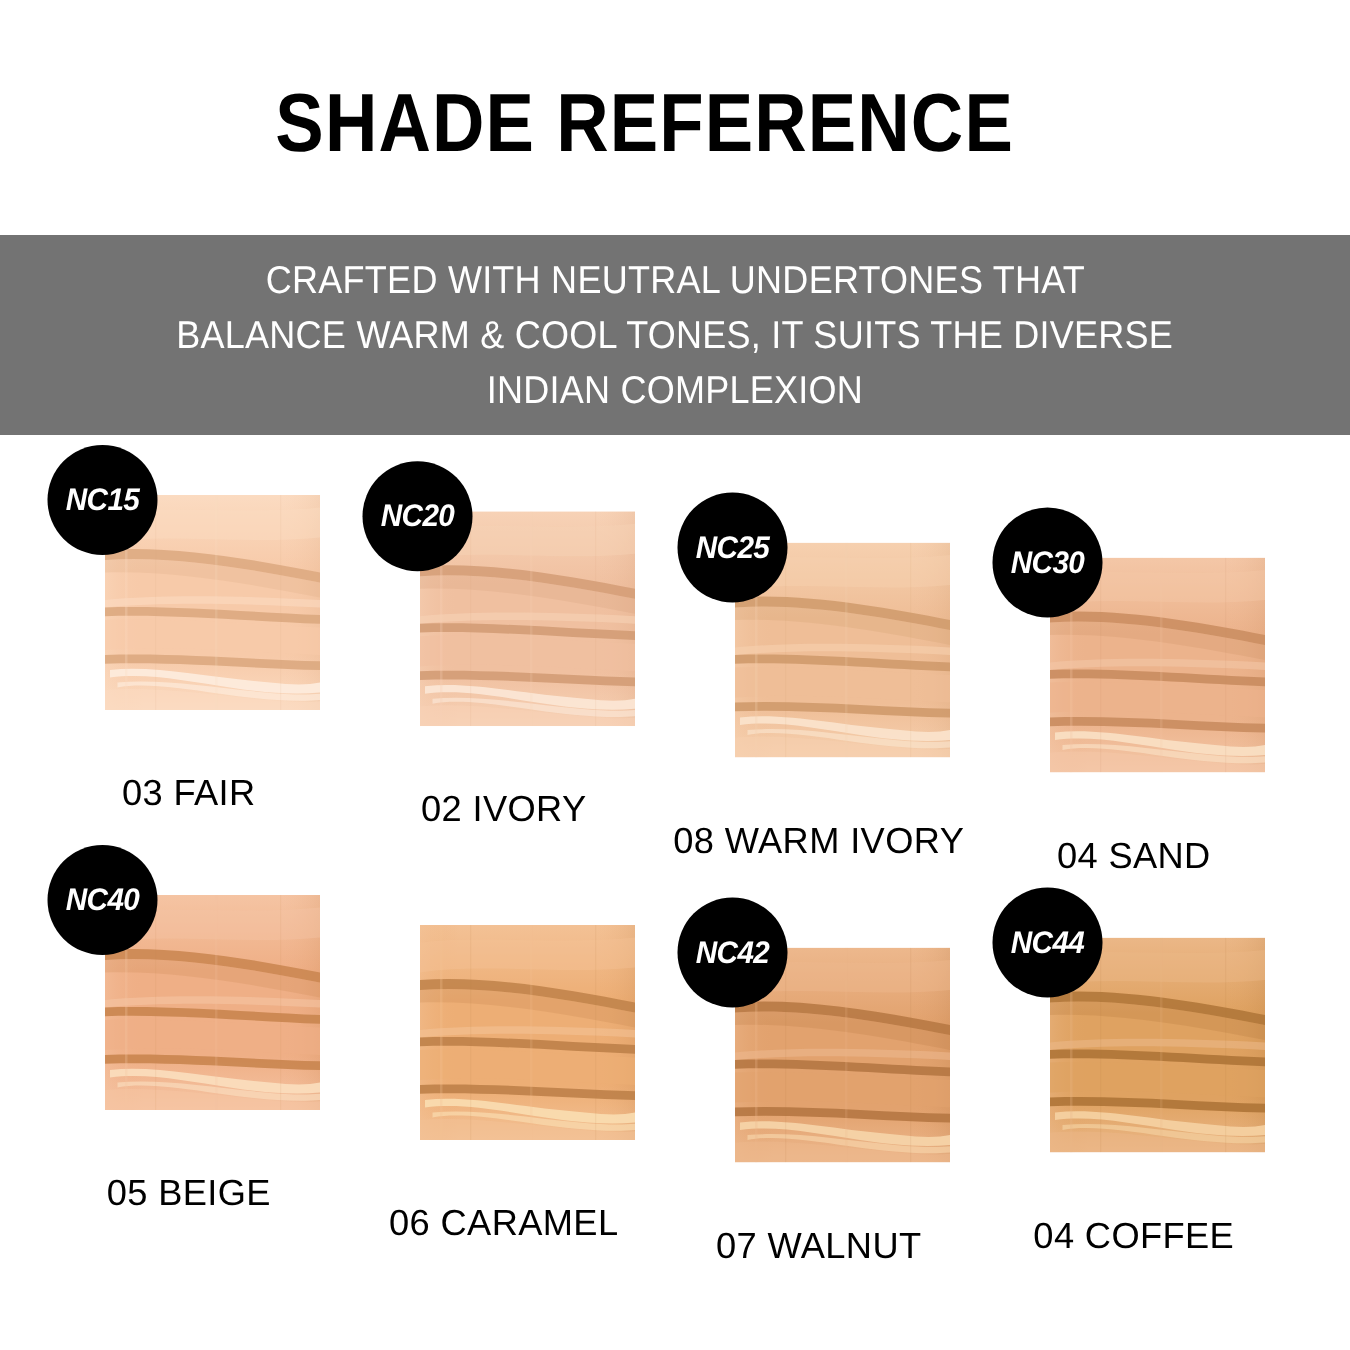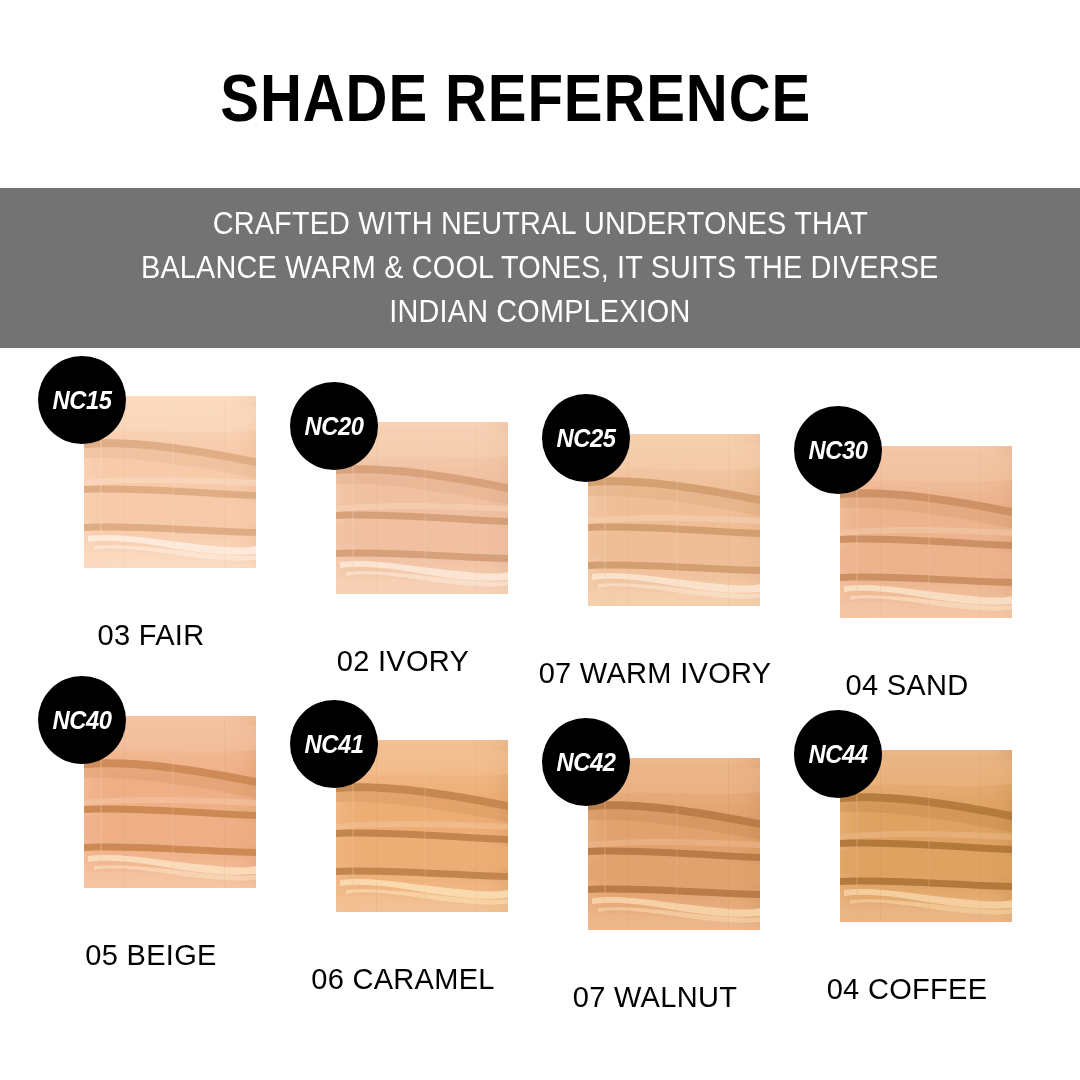--- a/index.html
+++ b/index.html
@@ -177,21 +177,21 @@
     <rect x="88" y="0" width="2" height="172" fill="#FBDBC1" opacity="0.18"></rect>
     <rect x="140" y="0" width="1" height="172" fill="#DCA87F" opacity="0.10"></rect>
   </svg>
         </div>
         <div class="badge">
           <span class="badge-text">NC15</span>
         </div>
       </div>
       <div class="cell-label">03 FAIR</div>
     </div>
-    <div class="cell" style="left: 278px; top: 74px;">
+    <div class="cell" style="left: 278px; top: 61px;">
       <div class="swatch-box">
         <div class="swatch">
   <svg width="172" height="172" viewBox="0 0 172 172" xmlns="http://www.w3.org/2000/svg">
     <defs>
       <linearGradient id="sw1g" x1="0" y1="0" x2="0" y2="1">
         <stop offset="0%" stop-color="#F7D2B6"></stop>
         <stop offset="35%" stop-color="#F0C0A0"></stop>
         <stop offset="75%" stop-color="#F0C0A0"></stop>
         <stop offset="100%" stop-color="#F7D2B6"></stop>
       </linearGradient>
@@ -275,21 +275,21 @@
     <rect x="16" y="0" width="2" height="172" fill="#F6D0AF" opacity="0.28"></rect>
     <rect x="40" y="0" width="1" height="172" fill="#CF9A6B" opacity="0.10"></rect>
     <rect x="88" y="0" width="2" height="172" fill="#F6D0AF" opacity="0.18"></rect>
     <rect x="140" y="0" width="1" height="172" fill="#CF9A6B" opacity="0.10"></rect>
   </svg>
         </div>
         <div class="badge">
           <span class="badge-text">NC25</span>
         </div>
       </div>
-      <div class="cell-label">07 WARM IVORY</div>
+      <div class="cell-label">08 WARM IVORY</div>
     </div>
     <div class="cell" style="left: 782px; top: 98px;">
       <div class="swatch-box">
         <div class="swatch">
   <svg width="172" height="172" viewBox="0 0 172 172" xmlns="http://www.w3.org/2000/svg">
     <defs>
       <linearGradient id="sw3g" x1="0" y1="0" x2="0" y2="1">
         <stop offset="0%" stop-color="#F4C7A7"></stop>
         <stop offset="35%" stop-color="#ECB38C"></stop>
         <stop offset="75%" stop-color="#ECB38C"></stop>
@@ -421,23 +421,20 @@
     <path d="M4,140 C40,136 80,146 132,150 C150,152 162,152 172,150 L172,158 C150,160 126,158 100,154 C66,149 34,142 4,146 Z" fill="#F9DBAF" opacity="0.95"></path>
     <path d="M10,150 C46,147 86,154 128,158 C148,160 162,160 172,159 L172,164 C150,166 120,163 92,159 C58,154 30,150 10,154 Z" fill="#F9DBAF" opacity="0.7"></path>
     <path d="M0,156 C40,153 86,160 130,164 C150,166 164,166 172,165 L172,172 L0,172 Z" fill="#F3C195" opacity="0.55"></path>
 
     <rect x="16" y="0" width="2" height="172" fill="#F3C195" opacity="0.28"></rect>
     <rect x="40" y="0" width="1" height="172" fill="#BE8149" opacity="0.10"></rect>
     <rect x="88" y="0" width="2" height="172" fill="#F3C195" opacity="0.18"></rect>
     <rect x="140" y="0" width="1" height="172" fill="#BE8149" opacity="0.10"></rect>
   </svg>
         </div>
-        <div class="badge">
-          <span class="badge-text">NC41</span>
-        </div>
       </div>
       <div class="cell-label">06 CARAMEL</div>
     </div>
     <div class="cell" style="left: 530px; top: 410px;">
       <div class="swatch-box">
         <div class="swatch">
   <svg width="172" height="172" viewBox="0 0 172 172" xmlns="http://www.w3.org/2000/svg">
     <defs>
       <linearGradient id="sw6g" x1="0" y1="0" x2="0" y2="1">
         <stop offset="0%" stop-color="#EDB88D"></stop>

